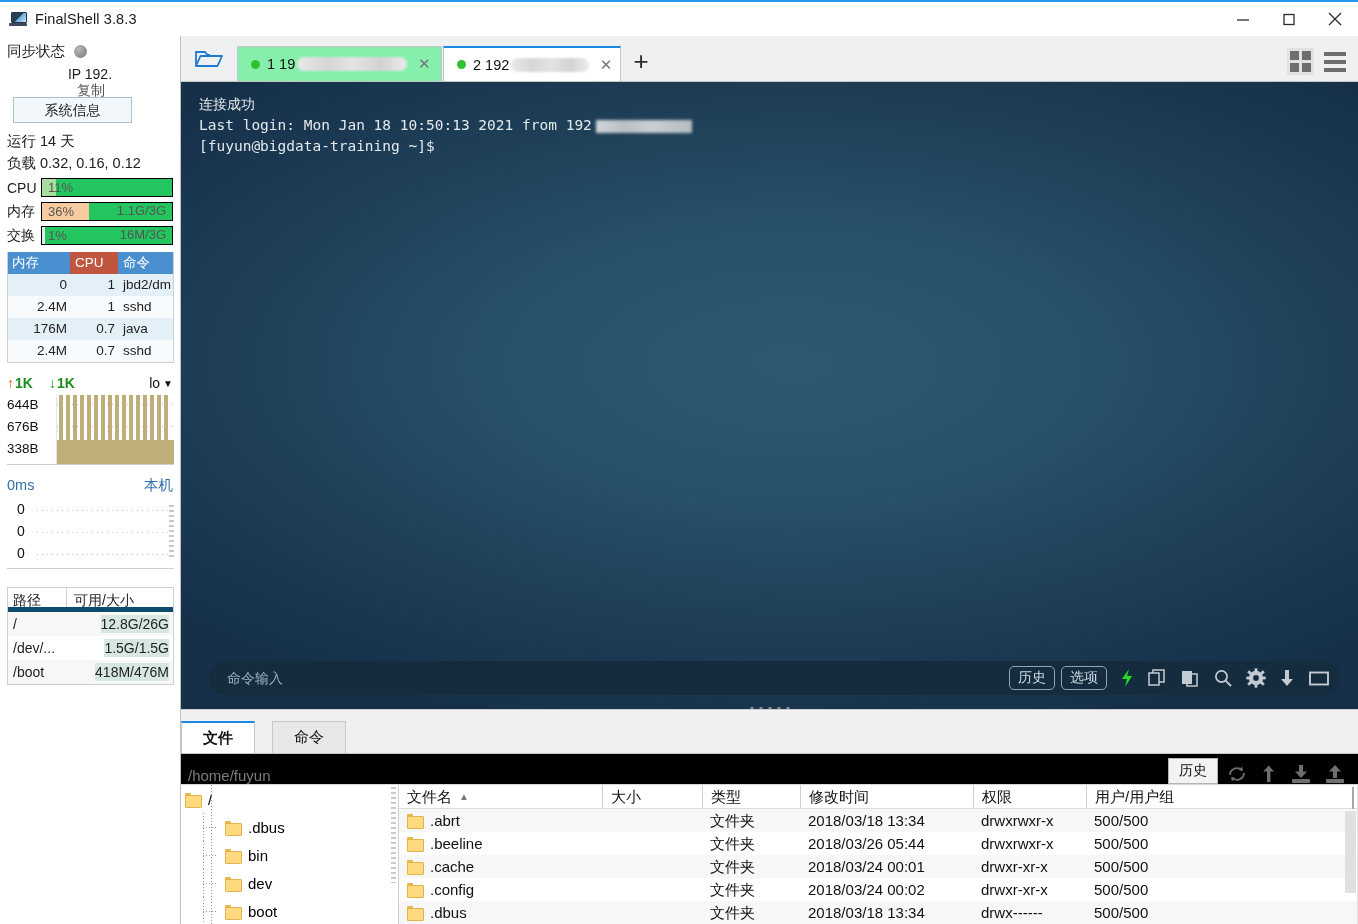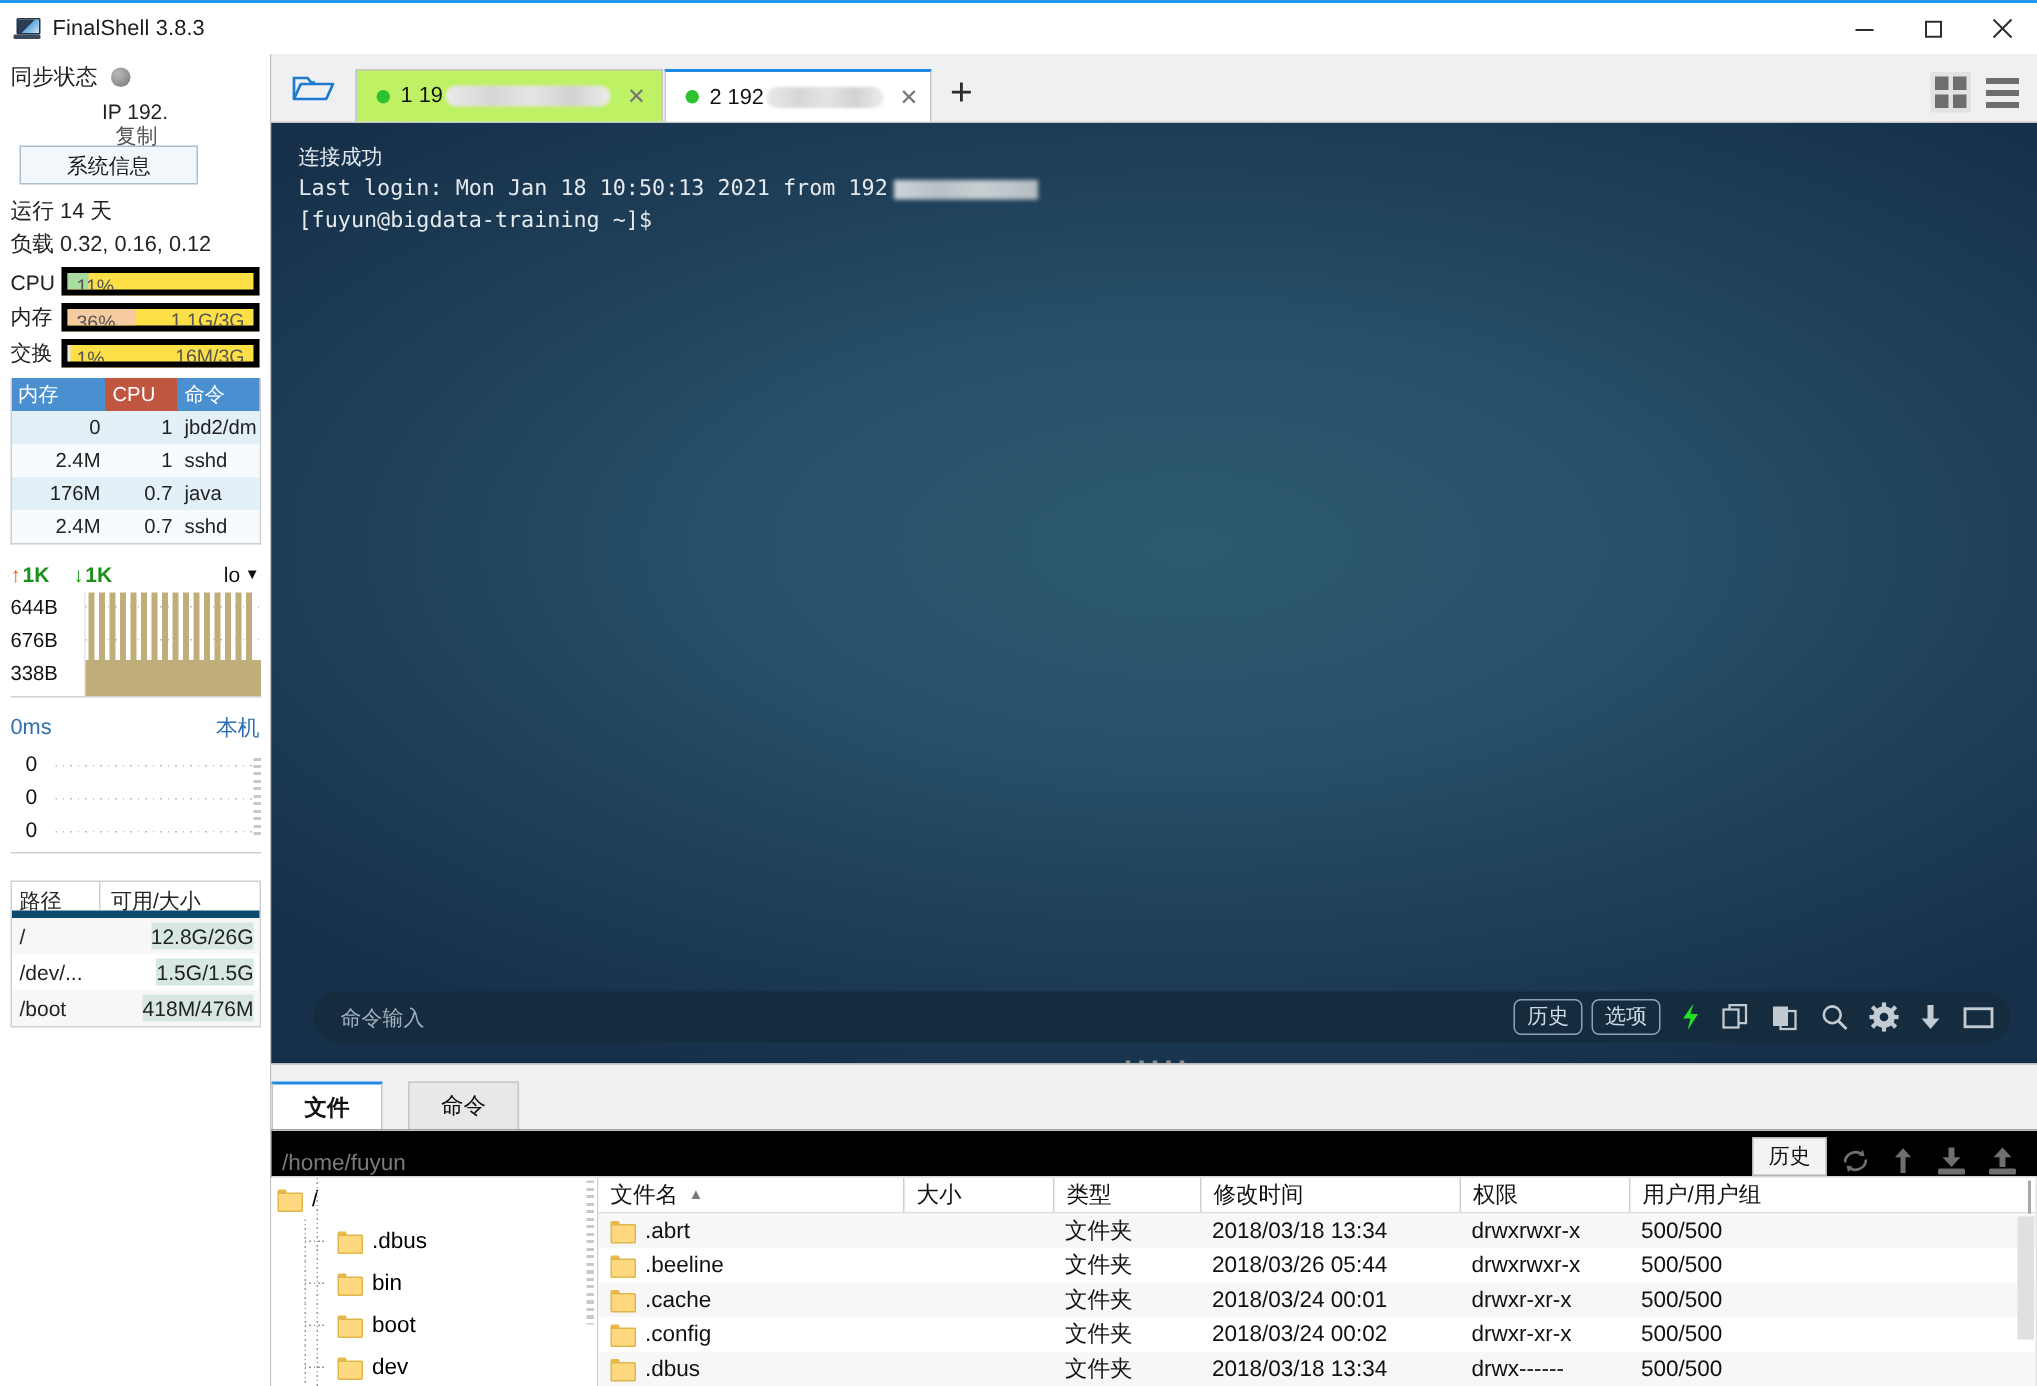--- a/index.html
+++ b/index.html
@@ -65,21 +65,21 @@
     font-size: 14px; font-family: inherit; line-height: 24px; text-align: center;
     cursor: pointer;
   }
   .stat-line { font-size: 14.5px; color: #222; line-height: 22px; }
 
   
   .meter-row { display: flex; align-items: center; height: 21px; margin-top: 3px; }
   .meter-lbl { font-size: 14px; color: #222; width: 34px; flex: 0 0 auto; }
   .meter {
     position: relative; flex: 1 1 auto; height: 19px;
-    border: 4px solid #000000; background: #fde047; overflow: hidden;
+    border: 1px solid #000000; background: #22c55e; overflow: hidden;
   }
   .meter .fill { position: absolute; left: 0; top: 0; bottom: 0; }
   .meter .pct { position: absolute; left: 6px; top: 1px; font-size: 13px; color: #555; }
   .meter .abs { position: absolute; right: 6px; top: 0; font-size: 13px; color: #555; }
 
   
   #proc-table {
     margin-top: 6px; width: 167px; border: 1px solid #cfcfcf; border-top: 0;
     font-size: 13.5px;
   }
@@ -141,21 +141,21 @@
   
   #tabstrip {
     position: absolute; left: 181px; top: 36px; width: 1177px; height: 46px;
     background: #eef0f1; border-bottom: 1px solid #c6c6c6;
     display: flex; align-items: flex-end;
   }
   #open-folder-btn { width: 56px; height: 44px; display: flex; align-items: center; justify-content: center; }
   .tab {
     position: relative; height: 35px; margin-right: 1px;
     display: flex; align-items: center; padding: 0 6px 0 13px;
-    background: #bef264; border: 1px solid #c6c6c6; border-bottom: none;
+    background: #86efac; border: 1px solid #c6c6c6; border-bottom: none;
     font-size: 14.5px; color: #111; white-space: nowrap;
   }
   .tab.active { border-top: 2px solid #1e88e5; background: #fff; }
   .tab .gdot { width: 9px; height: 9px; border-radius: 50%; background: #2fc22f; margin-right: 7px; }
   .tab .tclose { margin-left: 9px; color: #777; font-size: 15px; width: 16px; text-align: center; }
   #newtab-btn { width: 38px; height: 40px; display: flex; align-items: center; justify-content: center;
     font-size: 26px; color: #2b2b2b; font-weight: 300; }
   #tab-right { margin-left: auto; display: flex; align-items: center; gap: 4px; padding: 0 12px 6px 0; }
   #grid-icon { display: grid; grid-template-columns: 9px 9px; grid-template-rows: 9px 9px; gap: 3px;
     background: #e2e2e2; padding: 3px; }
@@ -607,26 +607,26 @@
         <span>.dbus</span>
       </div>
       <div class="tree-row child">
         <span class="tguide"></span>
         <span class="folder"></span>
         <span>bin</span>
       </div>
       <div class="tree-row child">
         <span class="tguide"></span>
         <span class="folder"></span>
-        <span>boot</span>
+        <span>dev</span>
       </div>
       <div class="tree-row child">
         <span class="tguide"></span>
         <span class="folder"></span>
-        <span>dev</span>
+        <span>boot</span>
       </div>
       <div id="tree-scroll"></div>
     </div>
 
     <div id="flist">
       <div id="fl-head">
         <div class="w-name">
           <span>文件名</span>
           <span id="sort-arrow">▲</span>
         </div>

